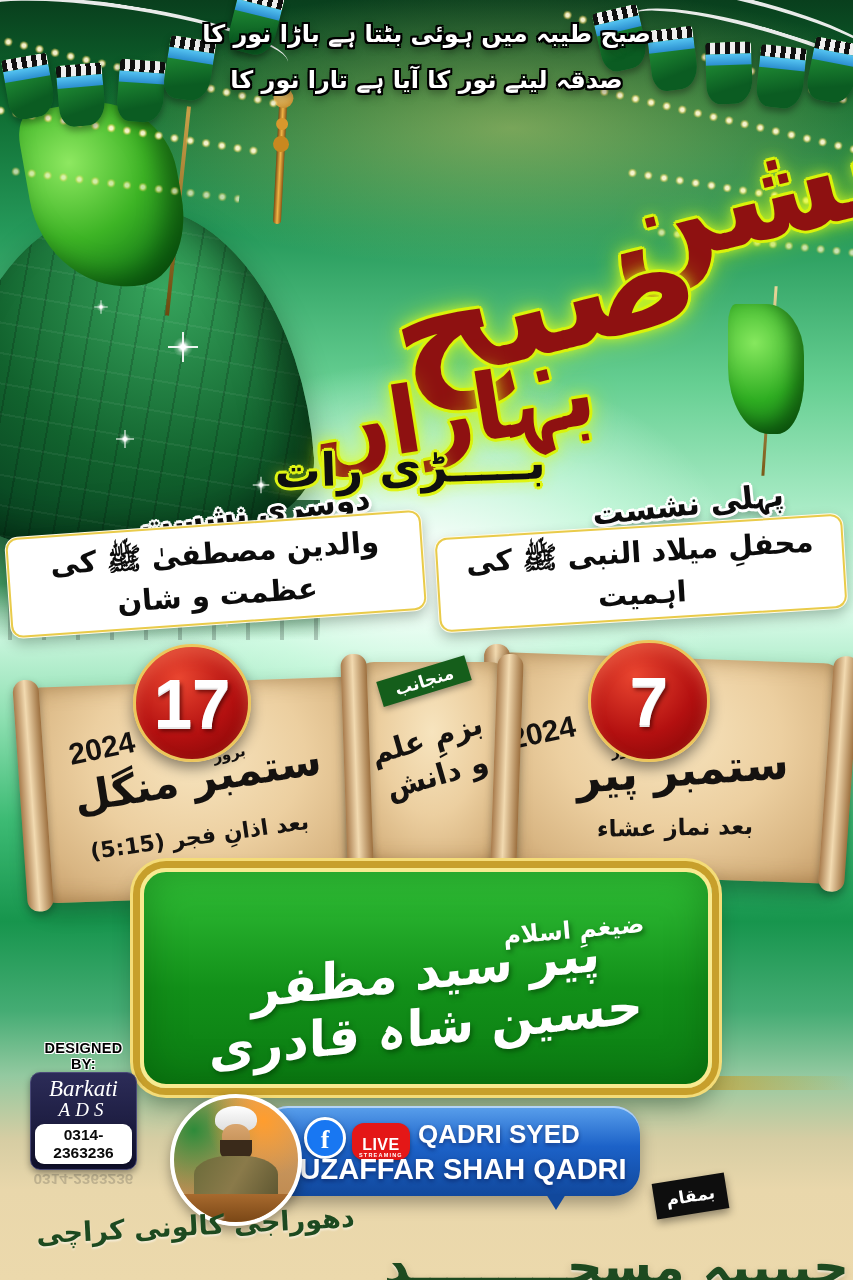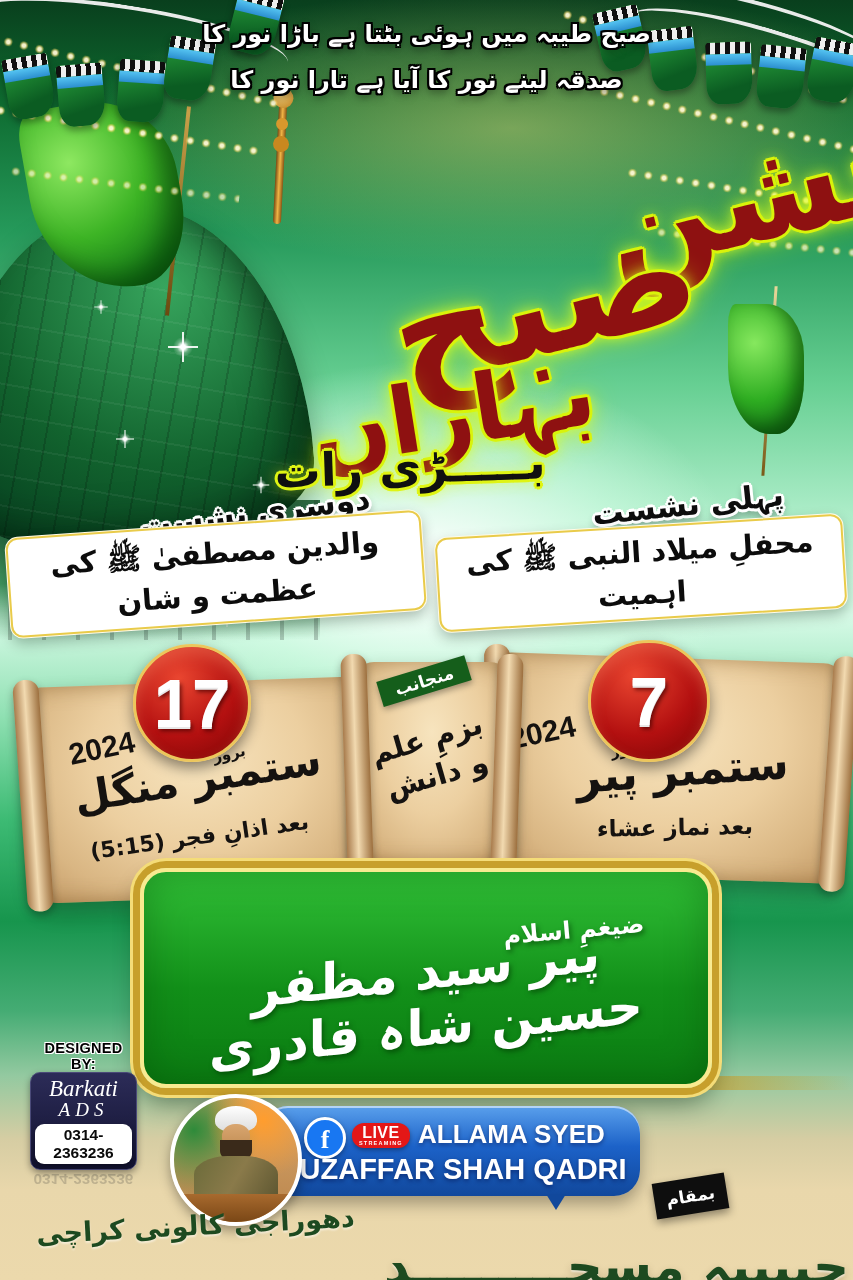--- a/index.html
+++ b/index.html
@@ -110,21 +110,21 @@
   .phone-pill{background:#fff;border-radius:9px;color:#0a0a0a;font-family:"Liberation Sans",sans-serif;
     font-weight:900;font-size:15.5px;text-align:center;padding:2px 4px;box-shadow:0 2px 5px rgba(0,0,0,.35);}
   .phone-reflect{font-family:"Liberation Sans",sans-serif;font-weight:900;font-size:15.5px;color:#333;
     transform:scaleY(-1);opacity:.22;text-align:center;}
   .live-banner{background:linear-gradient(180deg,#5aa0ec,#1c62c8 45%,#11489c);border-radius:26px;
     box-shadow:inset 0 2px 0 rgba(255,255,255,.55),0 8px 16px rgba(0,0,0,.3);}
   .live-tail{width:0;height:0;border-left:10px solid transparent;border-right:10px solid transparent;border-top:16px solid #11489c;}
   .fb-circle{width:36px;height:36px;border-radius:50%;background:#1877f2;border:3px solid #fff;
     display:flex;align-items:center;justify-content:center;box-shadow:0 2px 5px rgba(0,0,0,.35);}
   .fb-circle span{color:#fff;font-family:"Liberation Serif",serif;font-weight:bold;font-size:26px;line-height:1;margin-top:3px;}
-  .live-badge{background:#e41717;border-radius:12px;color:#fff;text-align:center;padding:2px 7px 1px;
+  .live-badge{background:#e41717;border-radius:12px;color:#fff;text-align:center;padding:14px 7px 1px;
     box-shadow:0 2px 4px rgba(0,0,0,.35);font-family:"Liberation Sans",sans-serif;}
   .live-badge .lv{font-weight:900;font-size:16px;line-height:1;display:block;letter-spacing:.5px;}
   .live-badge .st{font-weight:700;font-size:5.5px;line-height:1;display:block;letter-spacing:1.2px;}
   .live-name{color:#fff;font-family:"Liberation Sans",sans-serif;font-weight:900;text-shadow:0 2px 4px rgba(0,0,50,.45);}
   .venue-tag{background:#0e0e0e;color:#fff;font-size:17px;font-weight:bold;padding:8px 12px;
     transform:rotate(-9deg);box-shadow:0 4px 8px rgba(0,0,0,.4);}
   .venue-big{color:#1d4a20;font-weight:bold;font-size:50px;text-shadow:0 2px 2px rgba(255,255,255,.55),0 4px 8px rgba(60,40,0,.25);}
   .venue-city{color:#1d4a20;font-weight:bold;font-size:27px;text-shadow:0 2px 2px rgba(255,255,255,.5);}
   .gold-band{background:linear-gradient(90deg,rgba(230,180,60,0),#f5d368 25%,#c99f2c 60%,rgba(210,170,60,0));
     opacity:.85;border-radius:6px;}
@@ -233,21 +233,21 @@
   </div>
 
   <div class="abs live-banner" style="left:262px;top:1106px;width:378px;height:90px;z-index:9;">
     <div class="abs fb-circle" style="left:42px;top:11px;">
       <span>f</span>
     </div>
     <div class="abs live-badge" style="left:90px;top:17px;">
       <span class="lv">LIVE</span>
       <span class="st">STREAMING</span>
     </div>
-    <div class="abs live-name nowrap" style="left:156px;top:13px;font-size:26px;">ALLAMA SYED</div>
+    <div class="abs live-name nowrap" style="left:156px;top:13px;font-size:26px;">QADRI SYED</div>
     <div class="abs live-name nowrap" style="left:0;right:0;top:47px;font-size:29px;text-align:center;">MUZAFFAR SHAH QADRI</div>
   </div>
   <div class="abs live-tail" style="left:546px;top:1194px;z-index:9;"></div>
 
   <div class="abs" style="left:170px;top:1094px;width:124px;height:124px;border-radius:50%;border:4px solid #fff;overflow:hidden;z-index:11;box-shadow:0 5px 12px rgba(0,0,0,.35);
        background:radial-gradient(circle at 72% 18%, #ff9d2e, rgba(255,157,46,0) 42%),radial-gradient(circle at 16% 26%, #2e8b3a, rgba(46,139,58,0) 48%),linear-gradient(180deg,#d8a66c,#b9854c);">
     <div class="abs" style="left:41px;top:8px;width:42px;height:26px;border-radius:50% 50% 40% 40%;background:linear-gradient(#ffffff,#dcdcdc);"></div>
     <div class="abs" style="left:48px;top:26px;width:28px;height:26px;border-radius:46%;background:linear-gradient(#d9a670,#c08c52);"></div>
     <div class="abs" style="left:46px;top:42px;width:32px;height:22px;border-radius:0 0 50% 50%;background:#3a2a1a;"></div>
     <div class="abs" style="left:20px;top:58px;width:84px;height:46px;border-radius:40% 40% 0 0;background:linear-gradient(120deg,#6b6b3a,#8a7a4a 50%,#5c5530);"></div>

